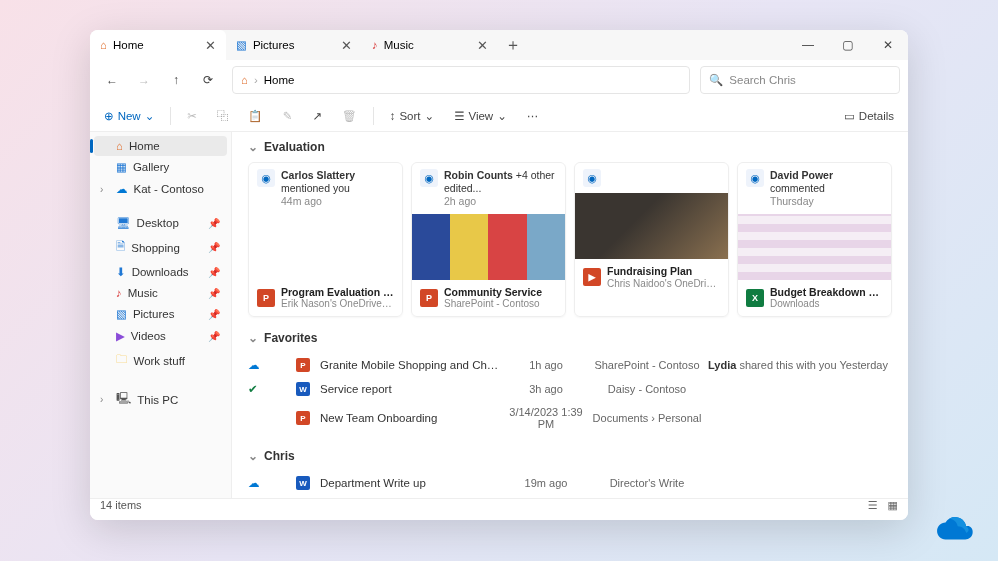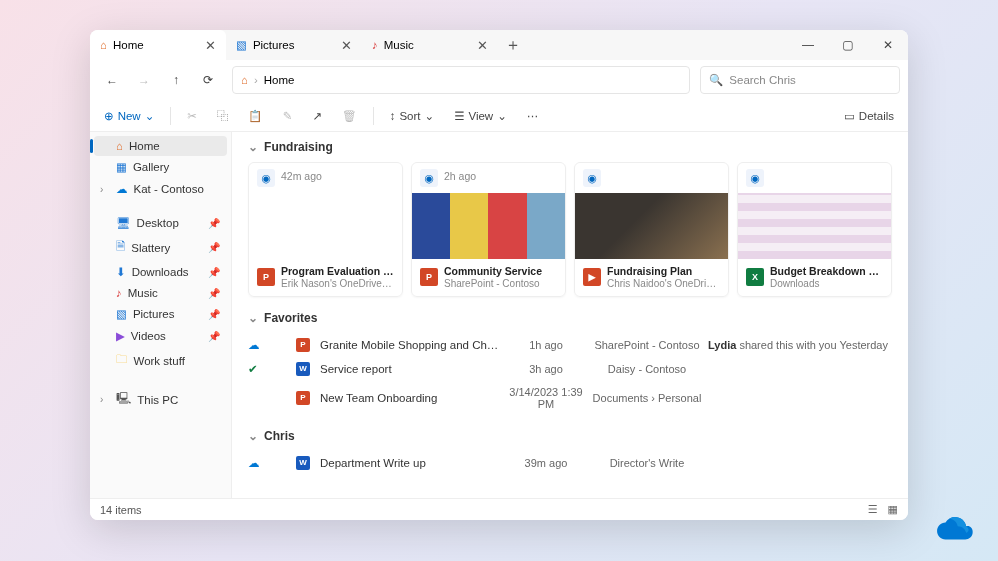--- a/index.html
+++ b/index.html
@@ -46,21 +46,21 @@
 .cinfo { line-height: 1.2; overflow:hidden; }
 .ctitle { color: #222; font-weight: 600; white-space: nowrap; overflow:hidden; text-overflow:ellipsis; }
 .cloc { color: #888; font-size:10px; white-space: nowrap; overflow:hidden; text-overflow:ellipsis; }
 .filelist { font-size: 11.5px; }
 .frow { display: grid; grid-template-columns: 18px 18px 18px 180px 80px 110px 200px; gap: 6px; align-items: center; padding: 5px 0; color: #333; }
 .frow .fname { white-space: nowrap; overflow: hidden; text-overflow: ellipsis; }
 .frow .fsec { color: #666; font-size: 11px; text-align: center; }
 .frow .fact { color: #666; font-size: 11px; }
 .frow .fact b { color: #333; font-weight:600; }
 .fileico { width:14px; height:14px; border-radius:2px; display:flex; align-items:center; justify-content:center; color:#fff; font-size:8px; font-weight:bold; }
-.statusbar { height: 22px; border-top: 1px solid #eee; display: flex; align-items: center; justify-content: space-between; padding: 0 10px; font-size: 11px; color: #555; background:#fff; }
+.statusbar { height: 22px; border-top: 1px solid #eee; display: flex; align-items: flex-start; justify-content: space-between; padding: 0 10px; font-size: 11px; color: #555; background:#fff; }
 .viewicons { display: flex; gap: 10px; color: #666; }
 .onedrive-logo { position: absolute; right: 22px; bottom: 16px; width: 46px; height: 30px; }
 svg { display:block; }
 .ico-home { color:#e07030; }
 .ico-pic { color:#2078d4; }
 .ico-music { color:#d83b3b; }
 .ico-gallery { color:#2078d4; }
 .ico-cloud { color:#0078d4; }
 .ico-desktop { color:#2078d4; }
 .ico-doc { color:#2078d4; }
@@ -157,21 +157,21 @@
       <div class="sgroup">
         <div class="sitem">
             <span class="chev"></span>
             <span class="ico-desktop">🖥</span>
             <span>Desktop</span>
             <span class="pin">📌</span>
           </div>
         <div class="sitem">
             <span class="chev"></span>
             <span class="ico-doc">🗎</span>
-            <span>Slattery</span>
+            <span>Shopping</span>
             <span class="pin">📌</span>
           </div>
         <div class="sitem">
             <span class="chev"></span>
             <span class="ico-down">⬇</span>
             <span>Downloads</span>
             <span class="pin">📌</span>
           </div>
         <div class="sitem">
             <span class="chev"></span>
@@ -204,43 +204,45 @@
             <span>This PC</span>
           </div>
       </div>
     </div>
 
     <div class="content">
 
       <div class="section">
         <div class="shead">
           <span style="color:#888">⌄</span>
-          <span>Fundraising</span>
+          <span>Evaluation</span>
         </div>
         <div class="cards" id="rec-cards">
             <div class="card">
     <div class="cardtop">
       <div class="ico" style="background:#eef3fb;color:#0067c0">◉</div>
       <div class="cactivity">
-        <div class="cact-time">42m ago</div>
+        <div class="cact-main"><b>Carlos Slattery</b> mentioned you</div>
+        <div class="cact-time">44m ago</div>
       </div>
     </div>
     <div class="cthumb thumb1"></div>
     <div class="cbot">
       <div class="fico" style="background:#d24726">P</div>
       <div class="cinfo">
         <div class="ctitle">Program Evaluation Report</div>
         <div class="cloc">Erik Nason's OneDrive - Contoso</div>
       </div>
     </div>
             </div>
             <div class="card">
     <div class="cardtop">
       <div class="ico" style="background:#eef3fb;color:#0067c0">◉</div>
       <div class="cactivity">
+        <div class="cact-main"><b>Robin Counts</b> +4 other edited...</div>
         <div class="cact-time">2h ago</div>
       </div>
     </div>
     <div class="cthumb thumb2"></div>
     <div class="cbot">
       <div class="fico" style="background:#d24726">P</div>
       <div class="cinfo">
         <div class="ctitle">Community Service</div>
         <div class="cloc">SharePoint - Contoso</div>
       </div>
@@ -255,20 +257,24 @@
       <div class="fico" style="background:#d24726">▶</div>
       <div class="cinfo">
         <div class="ctitle">Fundraising Plan</div>
         <div class="cloc">Chris Naidoo's OneDrive - Contoso</div>
       </div>
     </div>
             </div>
             <div class="card">
     <div class="cardtop">
       <div class="ico" style="background:#eef3fb;color:#0067c0">◉</div>
+      <div class="cactivity">
+        <div class="cact-main"><b>David Power</b> commented</div>
+        <div class="cact-time">Thursday</div>
+      </div>
     </div>
     <div class="cthumb thumb4"></div>
     <div class="cbot">
       <div class="fico" style="background:#107c41">X</div>
       <div class="cinfo">
         <div class="ctitle">Budget Breakdown FY23Q2</div>
         <div class="cloc">Downloads</div>
       </div>
     </div>
             </div>
@@ -314,21 +320,21 @@
         <div class="shead">
           <span style="color:#888">⌄</span>
           <span>Chris</span>
         </div>
         <div class="filelist" id="rec-rows">
             <div class="frow">
       <span><span style="color:#0078d4">☁</span></span>
       <span></span>
       <span class="fileico" style="background:#185abd">W</span>
       <span class="fname">Department Write up</span>
-      <span class="fsec">39m ago</span>
+      <span class="fsec">19m ago</span>
       <span class="fsec">Director's Write</span>
             </div>
             <div class="frow">
       <span></span>
       <span></span>
 
       </div>
           </div>
       </div>
     </div>

